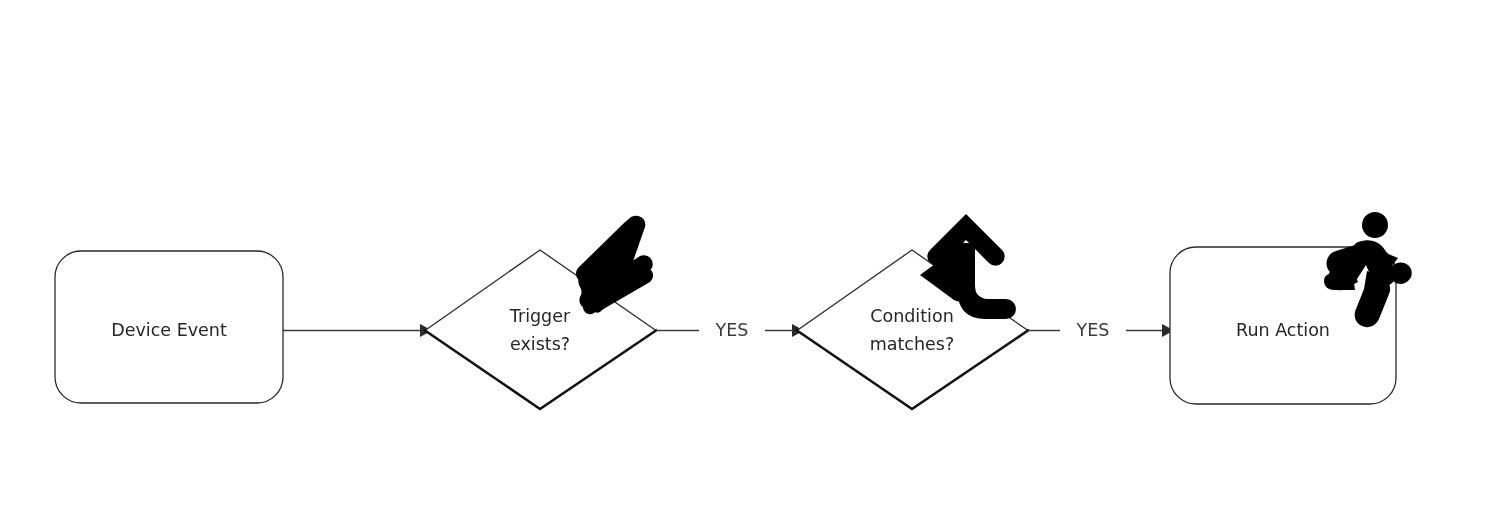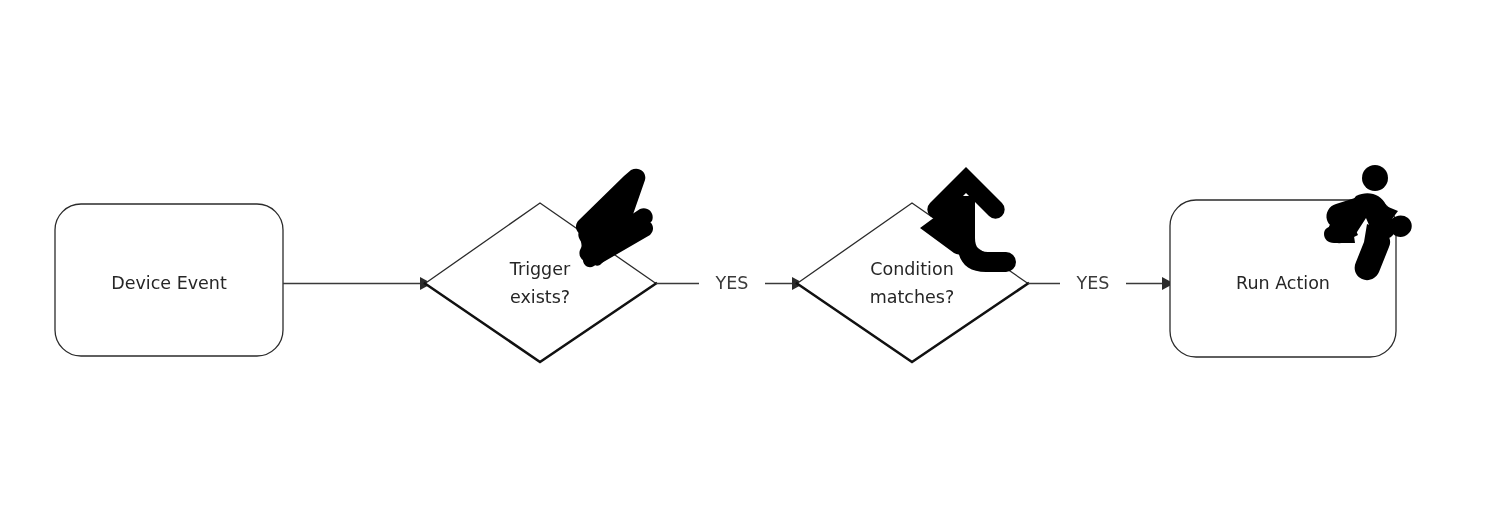--- a/index.html
+++ b/index.html
@@ -9,20 +9,21 @@
   }
   body {
     font-family: "DejaVu Sans", "Liberation Sans", sans-serif;
   }
   #canvas {
     position: relative;
     width: 1485px;
     height: 384px;
     background: #ffffff;
     overflow: hidden;
+    margin-top: 47px;
   }
   .flow-svg {
     position: absolute;
     left: 0;
     top: 0;
     width: 1485px;
     height: 523px;
   }
   .node-label {
     font-family: "DejaVu Sans", "Liberation Sans", sans-serif;

